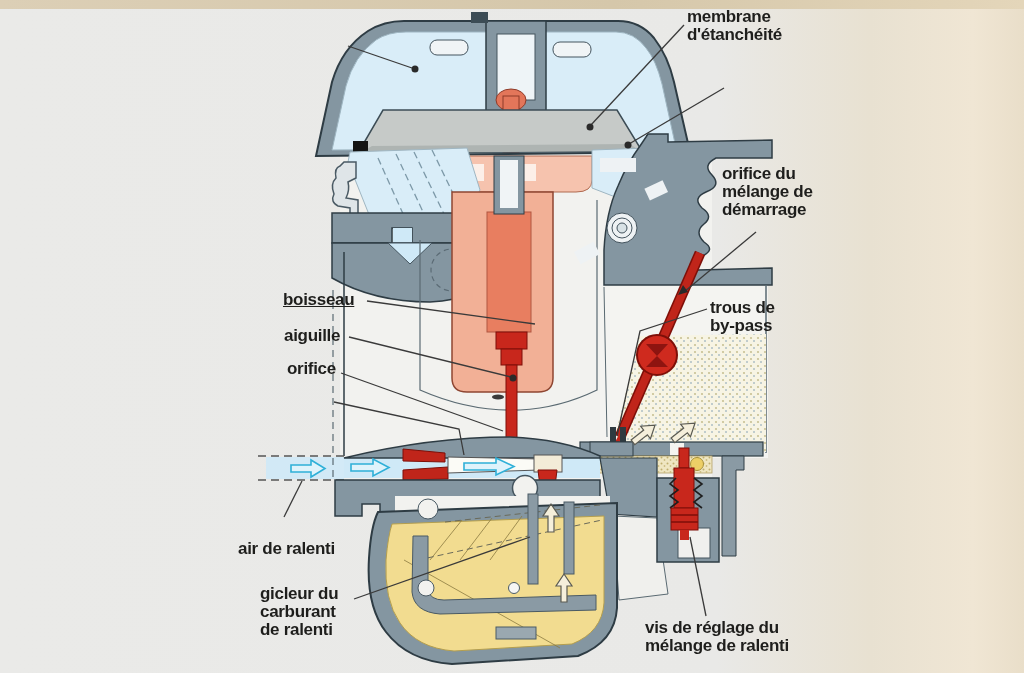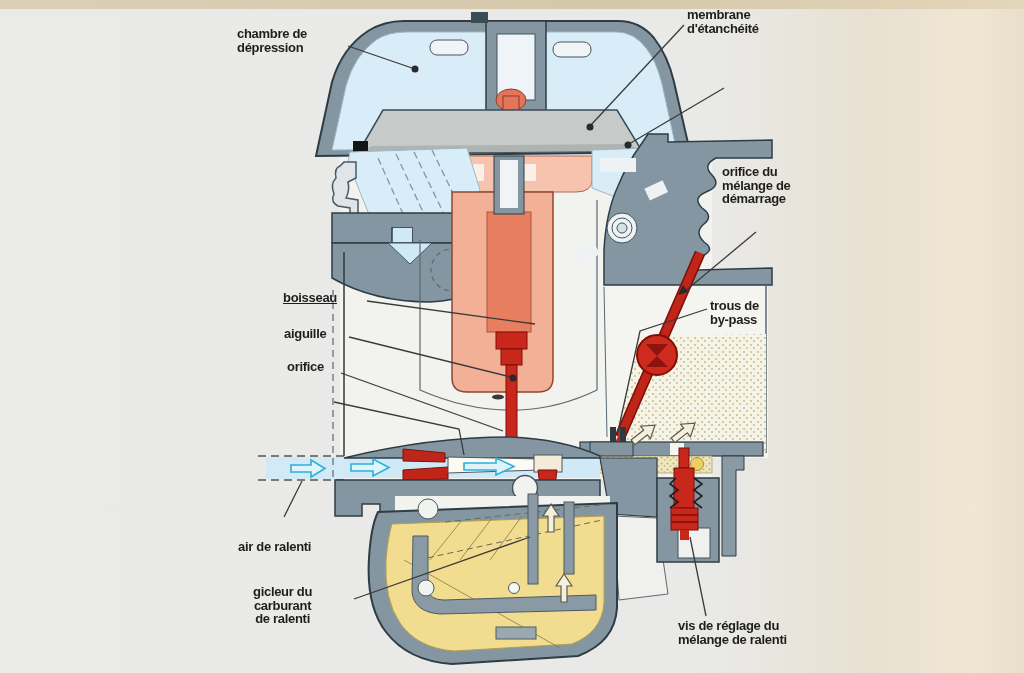--- a/index.html
+++ b/index.html
@@ -5,21 +5,21 @@
   html,body { margin:0; padding:0; background:#d8d8d4; }
   .stage {
     position:relative; width:1024px; height:673px; overflow:hidden;
     background:linear-gradient(90deg,#eaeae8 0%, #e9e9e7 70%, #e8e1d1 85%, #f0e6d4 95%, #e9dec9 100%);
     font-family:"Liberation Sans", sans-serif;
   }
   .top-strip{ position:absolute; top:0; left:0; width:100%; height:9px;
     background:linear-gradient(90deg,#dccfb6 0%, #d5c7aa 60%, #e4d6ba 100%); }
   svg.diagram { position:absolute; inset:0; }
   .lbl{
-    position:absolute; font-weight:bold; font-size:13px; line-height:1.05;
+    position:absolute; font-weight:bold; font-size:17px; line-height:1.05;
     letter-spacing:-0.3px; color:#1e1e1c; white-space:pre-line;
   }
 </style>
 </head>
 <body>
 
 <div class="stage">
   <div class="top-strip"></div>
 
   <svg class="diagram" width="1024" height="673" viewBox="0 0 1024 673">
@@ -256,31 +256,29 @@
     </g>
     <g fill="#2a2a2a">
       <circle cx="415" cy="69" r="3.5"></circle>
       <circle cx="590" cy="127" r="3.5"></circle>
       <circle cx="628" cy="145" r="3.5"></circle>
       <circle cx="513" cy="378" r="3.5"></circle>
       <polygon points="678,295 688,292 683,285"></polygon>
     </g>
   </svg>
 
-  <div class="lbl" style="left:237px; top:27px;">chambre de
-dépression</div>
   <div class="lbl" style="left:687px; top:8px;">membrane
 d'étanchéité</div>
   <div class="lbl" style="left:710px; top:299px;">trous de
 by-pass</div>
   <div class="lbl" style="left:722px; top:165px;">orifice du
 mélange de
 démarrage</div>
   <div class="lbl" style="left:283px; top:291px;text-decoration:underline;">boisseau</div>
   <div class="lbl" style="left:284px; top:327px;">aiguille</div>
   <div class="lbl" style="left:287px; top:360px;">orifice</div>
   <div class="lbl" style="left:238px; top:520px;margin-top:20px;">air de ralenti</div>
-  <div class="lbl" style="left:253px; top:585px;text-align:center;">gicleur du
+  <div class="lbl" style="left:260px; top:585px;">gicleur du
 carburant
 de ralenti</div>
-  <div class="lbl" style="left:645px; top:619px;margin-left:33px;">vis de réglage du
+  <div class="lbl" style="left:645px; top:619px;">vis de réglage du
 mélange de ralenti</div>
 </div>
 
 </body></html>

